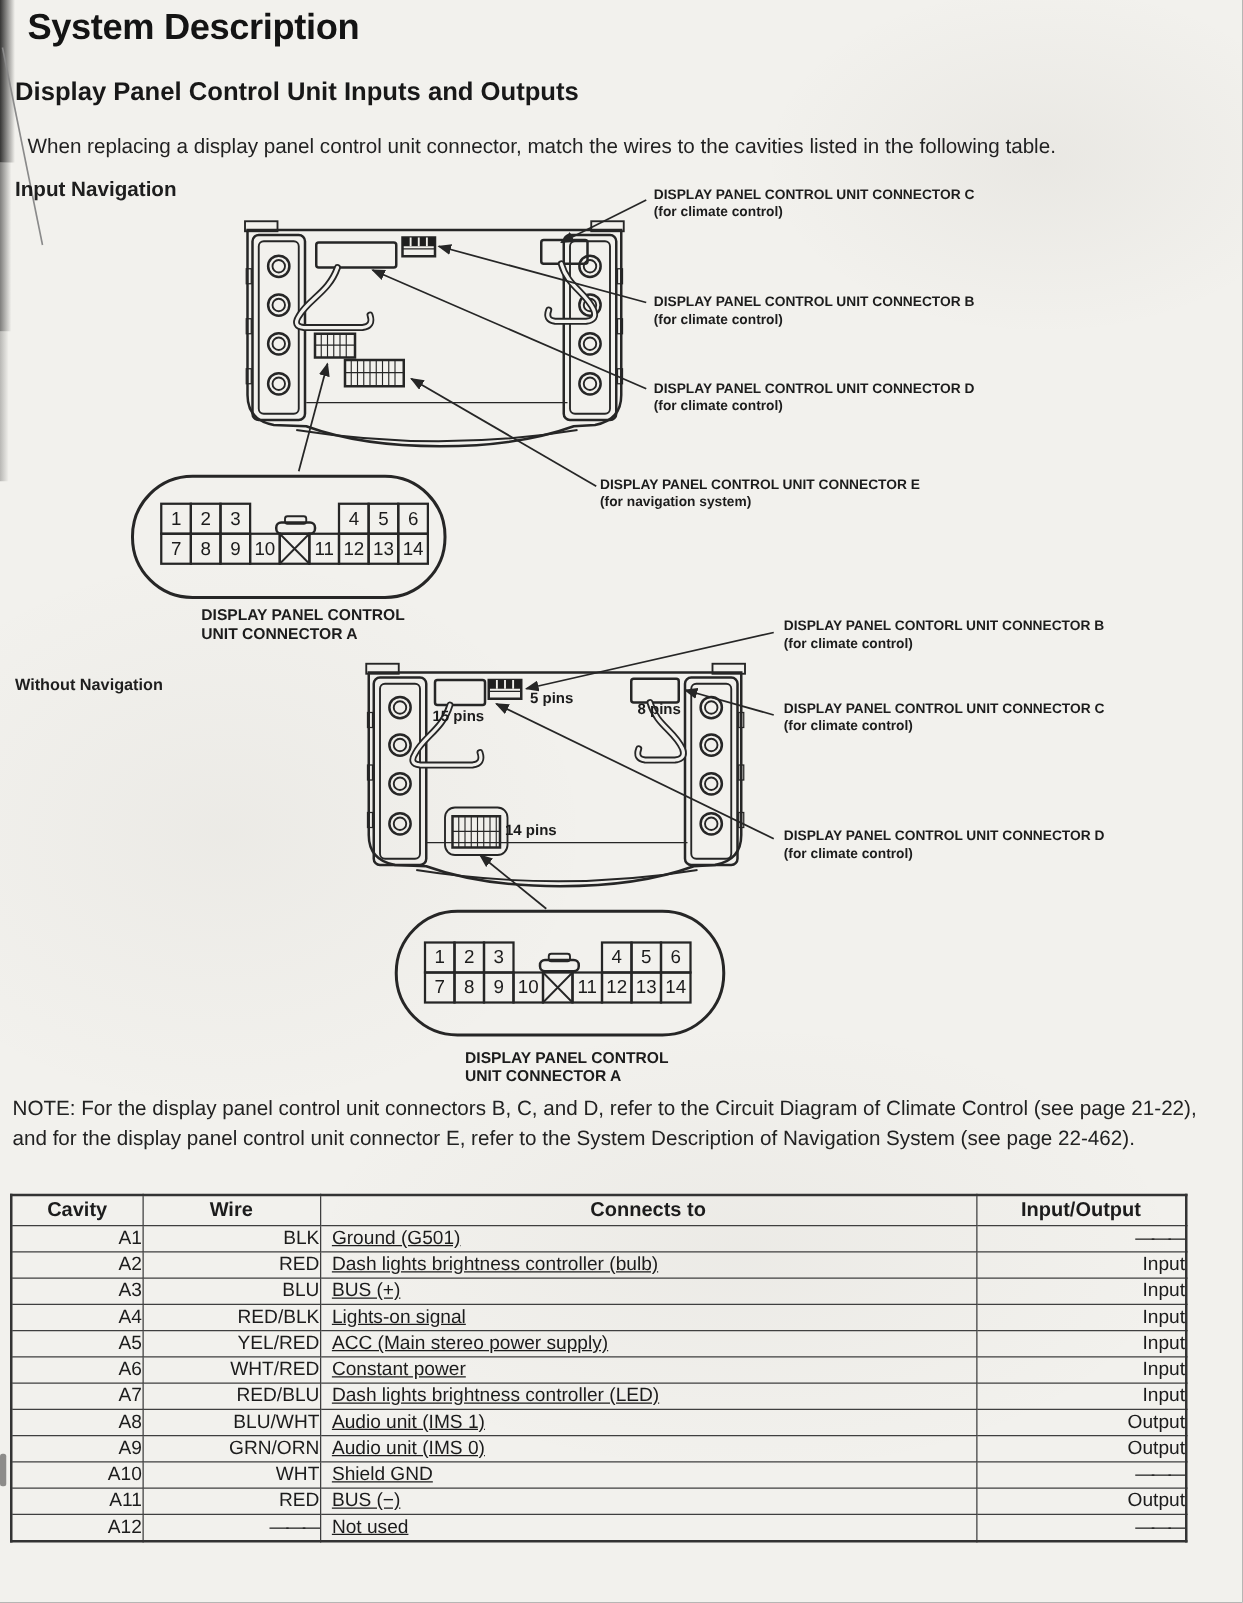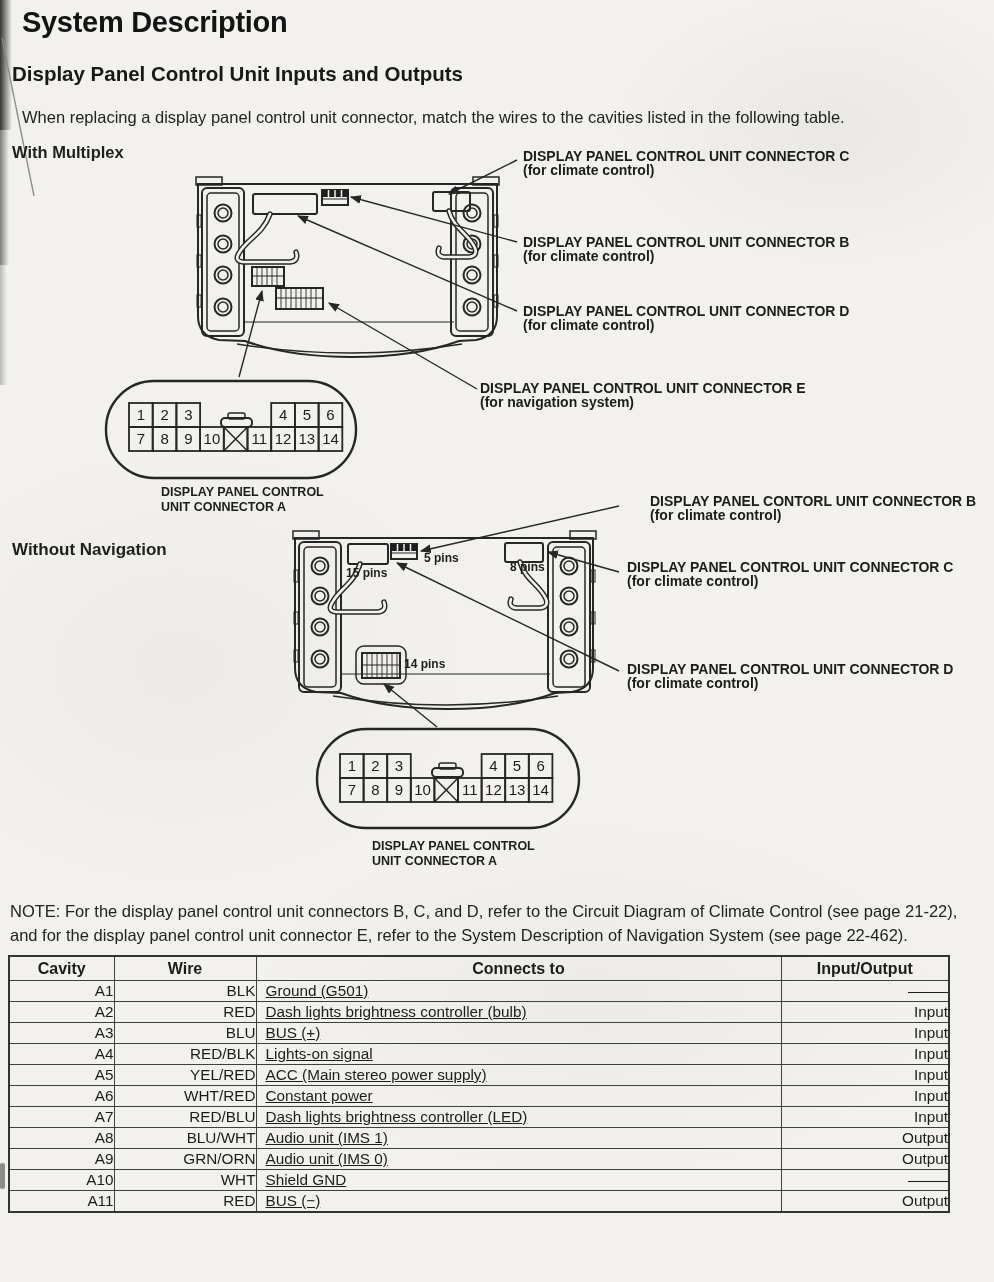--- a/index.html
+++ b/index.html
@@ -12,25 +12,25 @@
     font-family:"Liberation Sans", sans-serif; color:#1e1e1e;}
   .abs{position:absolute;}
   .shadow1{left:0;top:0;width:12px;height:130px;background:linear-gradient(to right,rgba(12,12,12,.82),rgba(12,12,12,0));}
   .shadow2{left:0;top:130px;width:9px;height:135px;background:linear-gradient(to right,rgba(12,12,12,.5),rgba(12,12,12,0));}
   .shadow3{left:0;top:265px;width:7px;height:120px;background:linear-gradient(to right,rgba(12,12,12,.25),rgba(12,12,12,0));}
   .nub{left:0;top:1163px;width:5px;height:26px;background:rgba(40,40,40,.5);border-radius:2px;}
   .h-section{left:22px;top:6px;font-size:29px;font-weight:bold;color:#141414;letter-spacing:-0.3px;}
   .h-sub{left:12px;top:62px;font-size:20.5px;font-weight:bold;color:#181818;}
   .intro{left:10px;top:108px;font-size:16.5px;color:#222;margin-left:12px;}
   .h-nav{left:12px;top:143px;font-size:16.5px;font-weight:bold;}
-  .h-nonav{left:12px;top:540px;font-size:17px;font-weight:bold;}
-  .co{position:absolute;font-weight:bold;font-size:14px;line-height:13.5px;white-space:nowrap;color:#1c1c1c;}
+  .h-nonav{left:12px;top:540px;font-size:13px;font-weight:bold;}
+  .co{position:absolute;font-weight:bold;font-size:11px;line-height:13.5px;white-space:nowrap;color:#1c1c1c;}
   .pin{position:absolute;font-weight:bold;font-size:12px;color:#1c1c1c;white-space:nowrap;}
   .cap{position:absolute;font-weight:bold;font-size:12.5px;line-height:15px;white-space:nowrap;color:#1c1c1c;}
-  .note{left:10px;top:876px;width:978px;font-size:16.5px;line-height:23.5px;color:#222;margin-top:24px;}
+  .note{left:10px;top:876px;width:978px;font-size:16.5px;line-height:23.5px;color:#222;}
   svg.art{position:absolute;left:0;top:0;}
   .s2{stroke:#262626;stroke-width:2;fill:none;}
   .s24{stroke:#262626;stroke-width:2.4;fill:none;}
   .s15{stroke:#262626;stroke-width:1.5;fill:none;}
   .s1{stroke:#262626;stroke-width:1;fill:none;}
   .thin{stroke:#262626;stroke-width:0.9;fill:none;}
   .callout{stroke:#262626;stroke-width:1.4;fill:none;}
   .tube-o{stroke:#262626;stroke-width:5.5;fill:none;stroke-linecap:round;}
   .tube-i{stroke:#f2f1ed;stroke-width:2.6;fill:none;stroke-linecap:round;}
   .cellr{stroke:#262626;stroke-width:1.8;fill:none;}
@@ -256,21 +256,21 @@
       <text class="pt" x="469.8" y="794.5">11</text>
       <text class="pt" x="493.4" y="794.5">12</text>
       <text class="pt" x="517" y="794.5">13</text>
       <text class="pt" x="540.6" y="794.5">14</text>
     </g>
   </svg>
 
   <div class="abs h-section">System Description</div>
   <div class="abs h-sub">Display Panel Control Unit Inputs and Outputs</div>
   <div class="abs intro">When replacing a display panel control unit connector, match the wires to the cavities listed in the following table.</div>
-  <div class="abs h-nav">With Multiplex</div>
+  <div class="abs h-nav">Input Navigation</div>
   <div class="abs h-nonav">Without Navigation</div>
 
   <div class="co" style="left:523px;top:150px;">
     <div>DISPLAY PANEL CONTROL UNIT CONNECTOR C</div>
     <div>(for climate control)</div>
   </div>
   <div class="co" style="left:523px;top:236px;">
     <div>DISPLAY PANEL CONTROL UNIT CONNECTOR B</div>
     <div>(for climate control)</div>
   </div>
@@ -285,21 +285,21 @@
 
   <div class="cap" style="left:161px;top:485px;">
     <div>DISPLAY PANEL CONTROL</div>
     <div>UNIT CONNECTOR A</div>
   </div>
   <div class="cap" style="left:372px;top:839px;">
     <div>DISPLAY PANEL CONTROL</div>
     <div>UNIT CONNECTOR A</div>
   </div>
 
-  <div class="co" style="left:650px;top:495px;">
+  <div class="co" style="left:627px;top:495px;">
     <div>DISPLAY PANEL CONTORL UNIT CONNECTOR B</div>
     <div>(for climate control)</div>
   </div>
   <div class="co" style="left:627px;top:561px;">
     <div>DISPLAY PANEL CONTROL UNIT CONNECTOR C</div>
     <div>(for climate control)</div>
   </div>
   <div class="co" style="left:627px;top:663px;">
     <div>DISPLAY PANEL CONTROL UNIT CONNECTOR D</div>
     <div>(for climate control)</div>
@@ -387,16 +387,22 @@
           <td>WHT</td>
           <td class="l">Shield GND</td>
           <td class="dash">———</td>
         </tr>
       <tr>
           <td>A11</td>
           <td>RED</td>
           <td class="l">BUS (−)</td>
           <td>Output</td>
         </tr>
+      <tr>
+          <td>A12</td>
+          <td class="dash">———</td>
+          <td class="l">Not used</td>
+          <td class="dash">———</td>
+        </tr>
     </tbody>
   </table>
 
 </div>
 
 </body></html>

